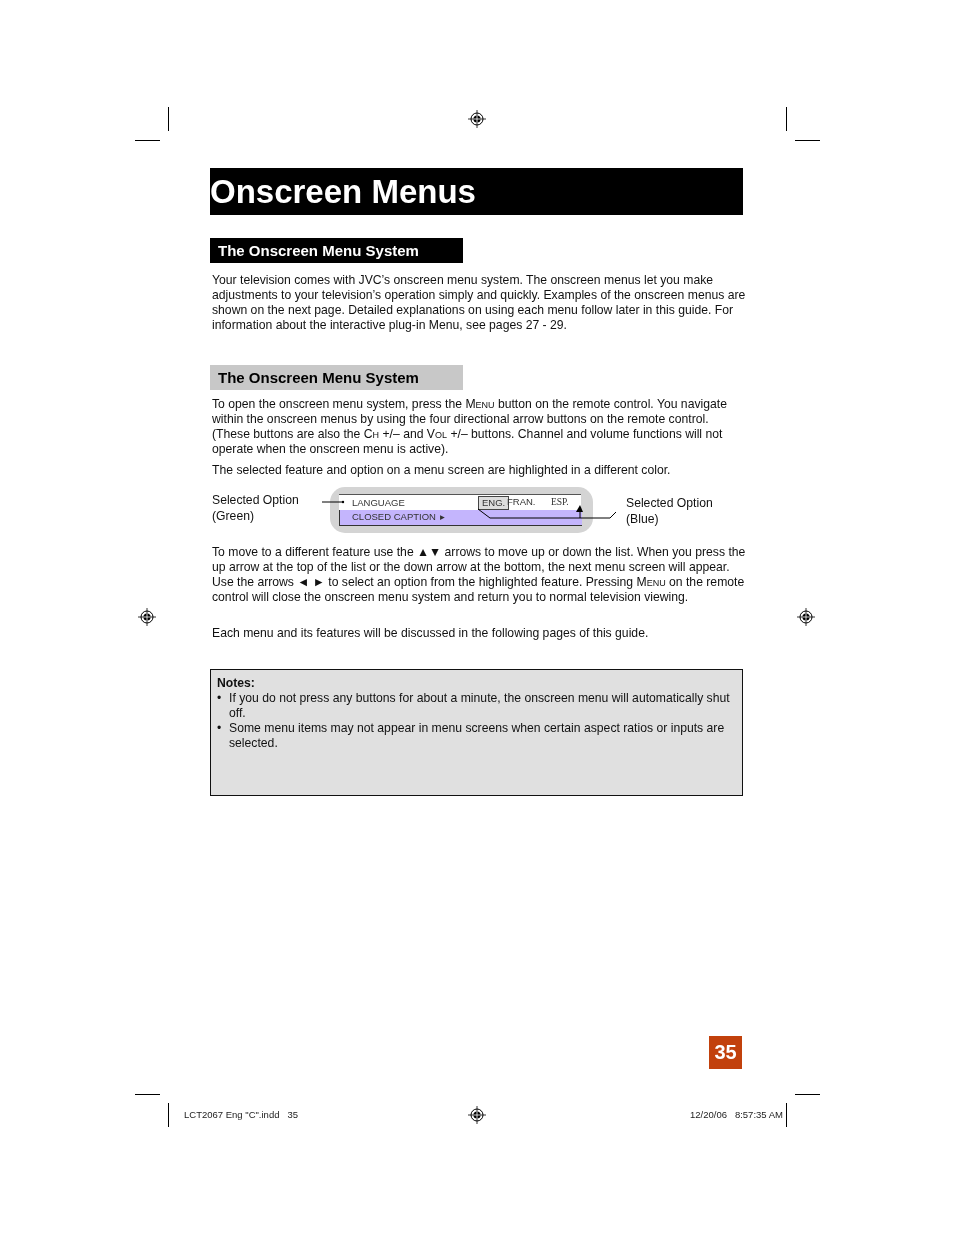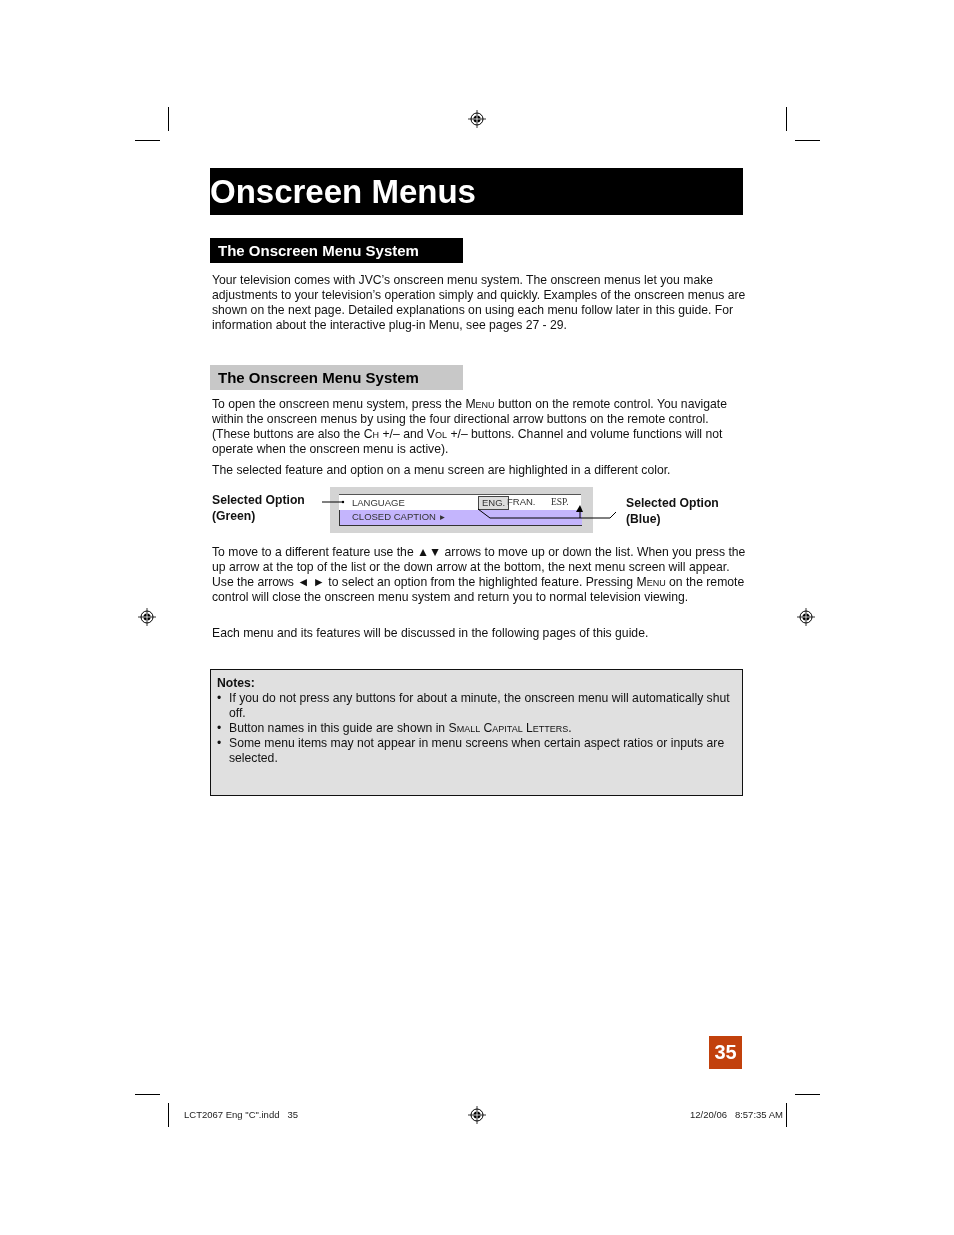--- a/index.html
+++ b/index.html
@@ -23,24 +23,24 @@
       padding-left: 8px; font-weight: bold; font-size: 15px; line-height: 25px;
     }
     .sec-head.dark { background: #000; color: #fff; top: 238px; }
     .sec-head.light { background: #c8c8c8; color: #000; top: 365px; }
     .para {
       position: absolute; left: 212px; width: 535px;
       font-size: 12.2px; line-height: 15px; margin: 0;
     }
     .sc { font-variant: small-caps; }
     .callout-label {
-      position: absolute; font-weight: bold; font-size: 12.2px; line-height: 15.5px;
+      position: absolute; font-weight: normal; font-size: 12.2px; line-height: 15.5px;
     }
     .menu-fig {
-      position: absolute; left: 330px; top: 487px; width: 263px; height: 46px; background: #d4d4d4;
+      position: absolute; left: 330px; top: 487px; width: 263px; height: 46px; background: #d4d4d4; border-radius: 15px;
     }
     .menu-row1 {
       position: absolute; left: 9px; top: 7px; width: 242px; height: 16px; background: #fff;
       border-top: 1px solid #555;
     }
     .menu-row2 {
       position: absolute; left: 9px; top: 23px; width: 242px; height: 15px; background: #c4b5fd;
       border-bottom: 1px solid #333; border-left: 1px solid #333;
     }
     .menu-txt { position: absolute; font-size: 9.5px; color: #333; line-height: 14px; }
@@ -148,21 +148,20 @@
   <polygon points="256,22 260,15 263,22" fill="#000"></polygon>
 </svg>
 
 <p class="para" style="top:545px;"><span>To move to a different feature use the ▲▼ arrows to move up or down the list. When you press the up arrow at the top of the list or the down arrow at the bottom, the next menu screen will appear. Use the arrows ◄ ► to select an option from the highlighted feature. Pressing </span><span class="sc">Menu</span><span> on the remote control will close the onscreen menu system and return you to normal television viewing.</span></p>
 <p class="para" style="top:626px;">Each menu and its features will be discussed in the following pages of this guide.</p>
 
 <div class="notes">
   <div class="notes-title">Notes:</div>
   <ul>
     <li>If you do not press any buttons for about a minute, the onscreen menu will automatically shut off.</li>
-    <li><span>Button names in this guide are shown in </span><span class="sc">Small Capital Letters</span><span>.</span></li>
     <li>Some menu items may not appear in menu screens when certain aspect ratios or inputs are selected.</li>
   </ul>
 </div>
 
 <div class="page-num">35</div>
 
 <div class="slug" style="left:184px;top:1109px;white-space:pre;">LCT2067 Eng "C".indd   35</div>
 <div class="slug" style="left:690px;top:1109px;white-space:pre;">12/20/06   8:57:35 AM</div>
 
 </body></html>

